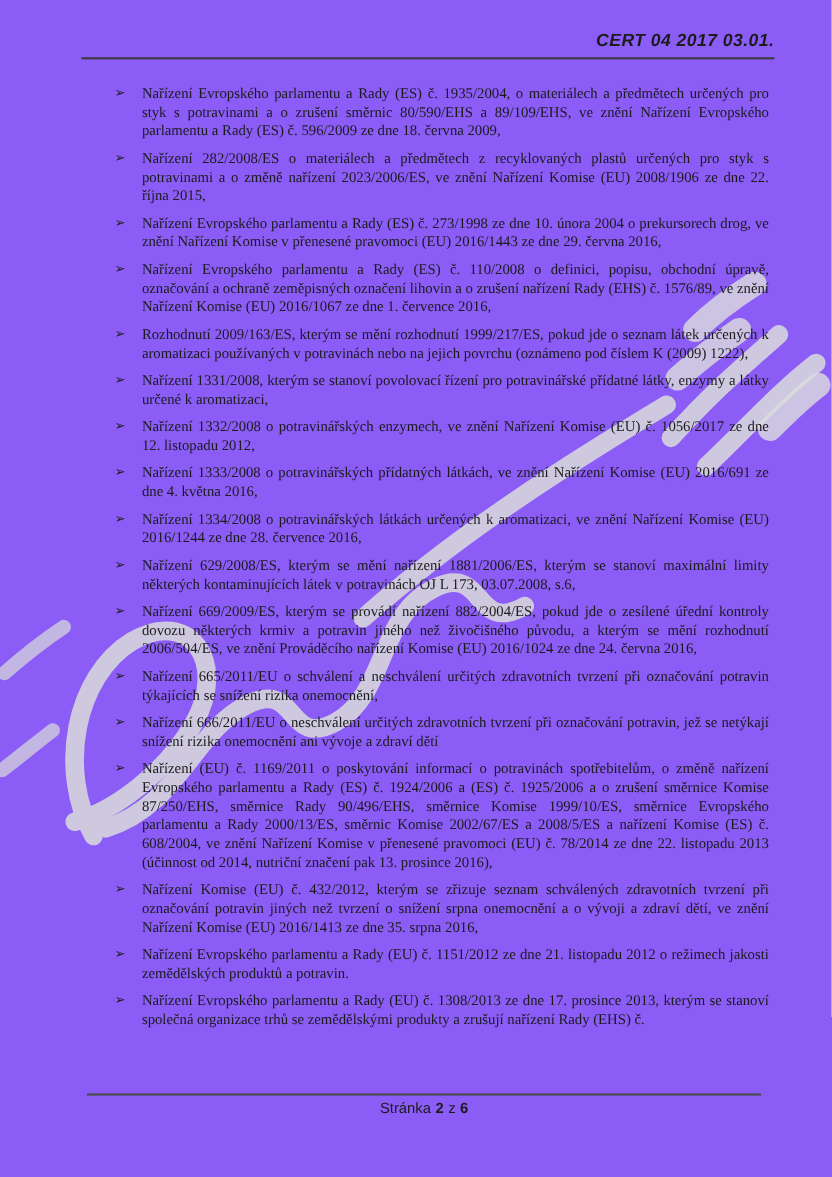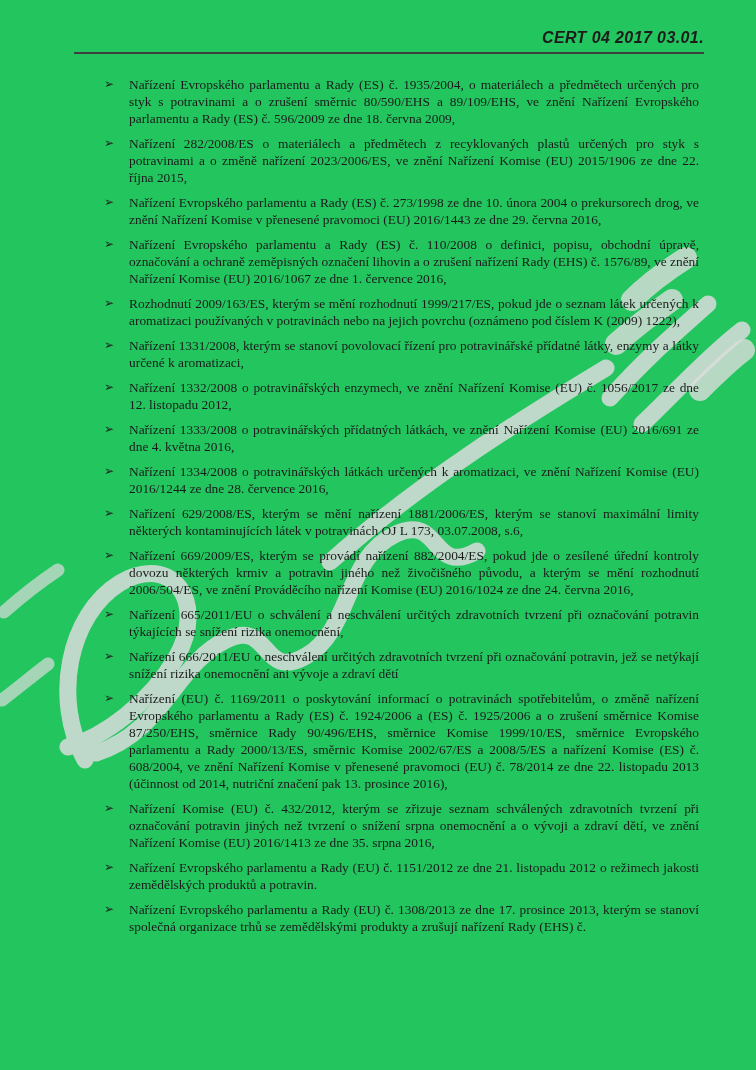--- a/index.html
+++ b/index.html
@@ -5,21 +5,21 @@
   html, body {
     margin: 0;
     padding: 0;
     background: #e8e8e6;
   }
   .page {
     position: relative;
     width: 756px;
     height: 1070px;
     margin: 0 auto;
-    background: #22c55e;
+    background: #8b5cf6;
     color: #1d1d1d;
     font-family: "Liberation Serif", serif;
     overflow: hidden;
   }
   
   .watermark-svg {
     position: absolute;
     inset: 0;
     z-index: 0;
     pointer-events: none;
@@ -106,32 +106,35 @@
       <path d="M 2 700 C 18 688, 32 676, 48 664"></path>
     </g>
   </svg>
 
   <div class="header">
     <span class="doc-code">CERT 04 2017 03.01.</span>
   </div>
 
   <div class="content" id="regulation-list">
       <div class="item"><span class="bullet">➢</span><span class="item-text"><b>Nařízení Evropského parlamentu a Rady (ES) č. 1935/2004</b><span>, o materiálech a předmětech určených pro styk s potravinami a o zrušení směrnic 80/590/EHS a 89/109/EHS, ve znění Nařízení Evropského parlamentu a Rady (ES) č. </span><b>596/2009</b><span> ze dne 18. června 2009,</span></span></div>
-      <div class="item"><span class="bullet">➢</span><span class="item-text"><b>Nařízení 282/2008/ES</b><span> o materiálech a předmětech z recyklovaných plastů určených pro styk s potravinami a o změně nařízení 2023/2006/ES, ve znění Nařízení Komise (EU) </span><b>2015/1906</b><span> ze dne 22. října 2015,</span></span></div>
+      <div class="item"><span class="bullet">➢</span><span class="item-text"><b>Nařízení 282/2008/ES</b><span> o materiálech a předmětech z recyklovaných plastů určených pro styk s potravinami a o změně nařízení 2023/2006/ES, ve znění Nařízení Komise (EU) </span><b>2008/1906</b><span> ze dne 22. října 2015,</span></span></div>
       <div class="item"><span class="bullet">➢</span><span class="item-text"><b>Nařízení Evropského parlamentu a Rady (ES) č. 273/1998</b><span> ze dne 10. února 2004 o prekursorech drog, ve znění Nařízení Komise v přenesené pravomoci (EU) 2016/1443 ze dne 29. června 2016,</span></span></div>
       <div class="item"><span class="bullet">➢</span><span class="item-text"><b>Nařízení Evropského parlamentu a Rady (ES) č. 110/2008</b><span> o definici, popisu, obchodní úpravě, označování a ochraně zeměpisných označení lihovin a o zrušení nařízení Rady (EHS) č. 1576/89, ve znění Nařízení Komise (EU) 2016/1067 ze dne 1. července 2016,</span></span></div>
       <div class="item"><span class="bullet">➢</span><span class="item-text"><b>Rozhodnutí 2009/163/ES</b><span>, kterým se mění rozhodnutí 1999/217/ES, pokud jde o seznam látek určených k aromatizaci používaných v potravinách nebo na jejich povrchu (oznámeno pod číslem K (2009) 1222),</span></span></div>
       <div class="item"><span class="bullet">➢</span><span class="item-text"><b>Nařízení 1331/2008,</b><span> kterým se stanoví povolovací řízení pro potravinářské přídatné látky, enzymy a látky určené k aromatizaci,</span></span></div>
       <div class="item"><span class="bullet">➢</span><span class="item-text"><b>Nařízení 1332/2008</b><span> o potravinářských enzymech, ve znění Nařízení Komise (EU) č. </span><b>1056/2017</b><span> ze dne 12. listopadu 2012,</span></span></div>
       <div class="item"><span class="bullet">➢</span><span class="item-text"><b>Nařízení 1333/2008</b><span> o potravinářských přídatných látkách, ve znění Nařízení Komise (EU) </span><b>2016/691</b><span> ze dne 4. května 2016,</span></span></div>
       <div class="item"><span class="bullet">➢</span><span class="item-text"><b>Nařízení 1334/2008</b><span> o potravinářských látkách určených k aromatizaci, ve znění Nařízení Komise (EU) </span><b>2016/1244</b><span> ze dne 28. července 2016,</span></span></div>
       <div class="item"><span class="bullet">➢</span><span class="item-text"><b>Nařízení 629/2008/ES</b><span>, kterým se mění nařízení 1881/2006/ES, kterým se stanoví maximální limity některých kontaminujících látek v potravinách OJ L 173, 03.07.2008, s.6,</span></span></div>
       <div class="item"><span class="bullet">➢</span><span class="item-text"><b>Nařízení 669/2009/ES</b><span>, kterým se provádí nařízení 882/2004/ES, pokud jde o zesílené úřední kontroly dovozu některých krmiv a potravin jiného než živočišného původu, a kterým se mění rozhodnutí 2006/504/ES, ve znění Prováděcího nařízení Komise (EU) </span><b>2016/1024</b><span> ze dne 24. června 2016,</span></span></div>
       <div class="item"><span class="bullet">➢</span><span class="item-text"><b>Nařízení 665/2011/EU</b><span> o schválení a neschválení určitých zdravotních tvrzení při označování potravin týkajících se snížení rizika onemocnění,</span></span></div>
       <div class="item"><span class="bullet">➢</span><span class="item-text"><b>Nařízení 666/2011/EU</b><span> o neschválení určitých zdravotních tvrzení při označování potravin, jež se netýkají snížení rizika onemocnění ani vývoje a zdraví dětí</span></span></div>
       <div class="item"><span class="bullet">➢</span><span class="item-text"><b>Nařízení (EU) č. 1169/2011</b><span> o poskytování informací o potravinách spotřebitelům, o změně nařízení Evropského parlamentu a Rady (ES) č. 1924/2006 a (ES) č. 1925/2006 a o zrušení směrnice Komise 87/250/EHS, směrnice Rady 90/496/EHS, směrnice Komise 1999/10/ES, směrnice Evropského parlamentu a Rady 2000/13/ES, směrnic Komise 2002/67/ES a 2008/5/ES a nařízení Komise (ES) č. 608/2004, ve znění Nařízení Komise v přenesené pravomoci (EU) č. </span><b>78/2014</b><span> ze dne 22. listopadu 2013 (účinnost od 2014, nutriční značení pak 13. prosince 2016),</span></span></div>
       <div class="item"><span class="bullet">➢</span><span class="item-text"><b>Nařízení Komise (EU) č. 432/2012,</b><span> kterým se zřizuje seznam schválených zdravotních tvrzení při označování potravin jiných než tvrzení o snížení srpna onemocnění a o vývoji a zdraví dětí, ve znění Nařízení Komise (EU) </span><b>2016/1413</b><span> ze dne 35. srpna 2016,</span></span></div>
       <div class="item"><span class="bullet">➢</span><span class="item-text"><b>Nařízení Evropského parlamentu a Rady (EU) č. 1151/2012</b><span> ze dne 21. listopadu 2012 o režimech jakosti zemědělských produktů a potravin.</span></span></div>
       <div class="item"><span class="bullet">➢</span><span class="item-text"><b>Nařízení Evropského parlamentu a Rady (EU) č. 1308/2013</b><span> ze dne 17. prosince 2013, kterým se stanoví společná organizace trhů se zemědělskými produkty a zrušují nařízení Rady (EHS) č.</span></span></div>
     </div>
 
+  <div class="footer">
+    <span>Stránka</span><b>2</b><span>z</span><b>6</b>
+  </div>
 
 </div>
 
 </body></html>

